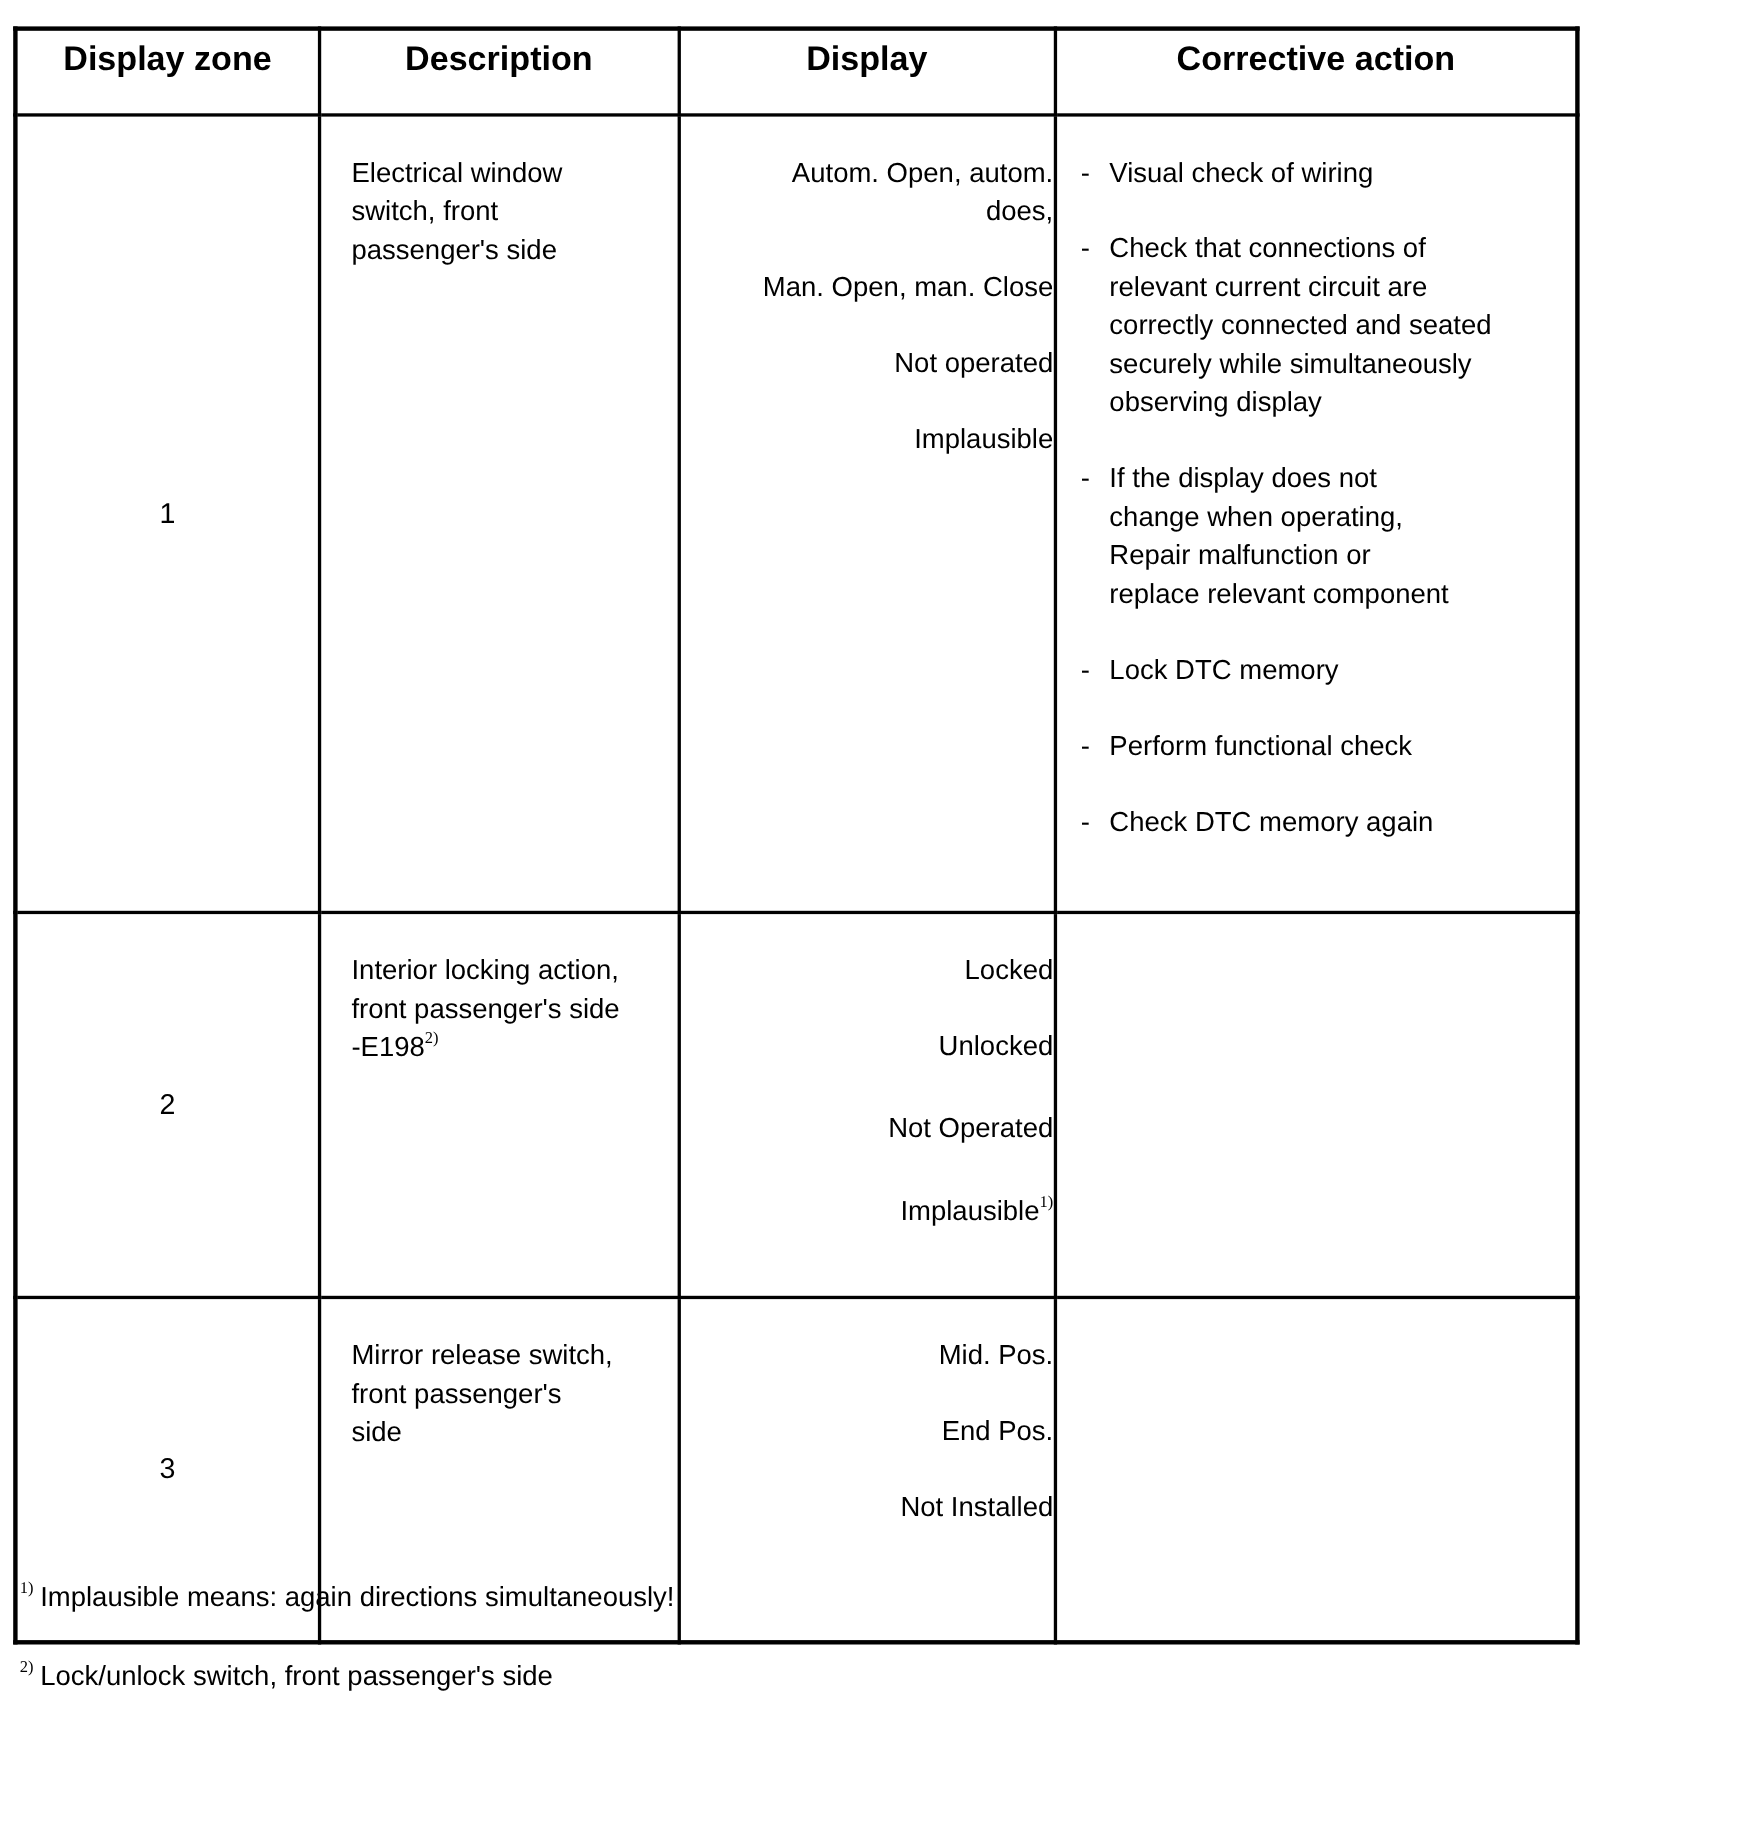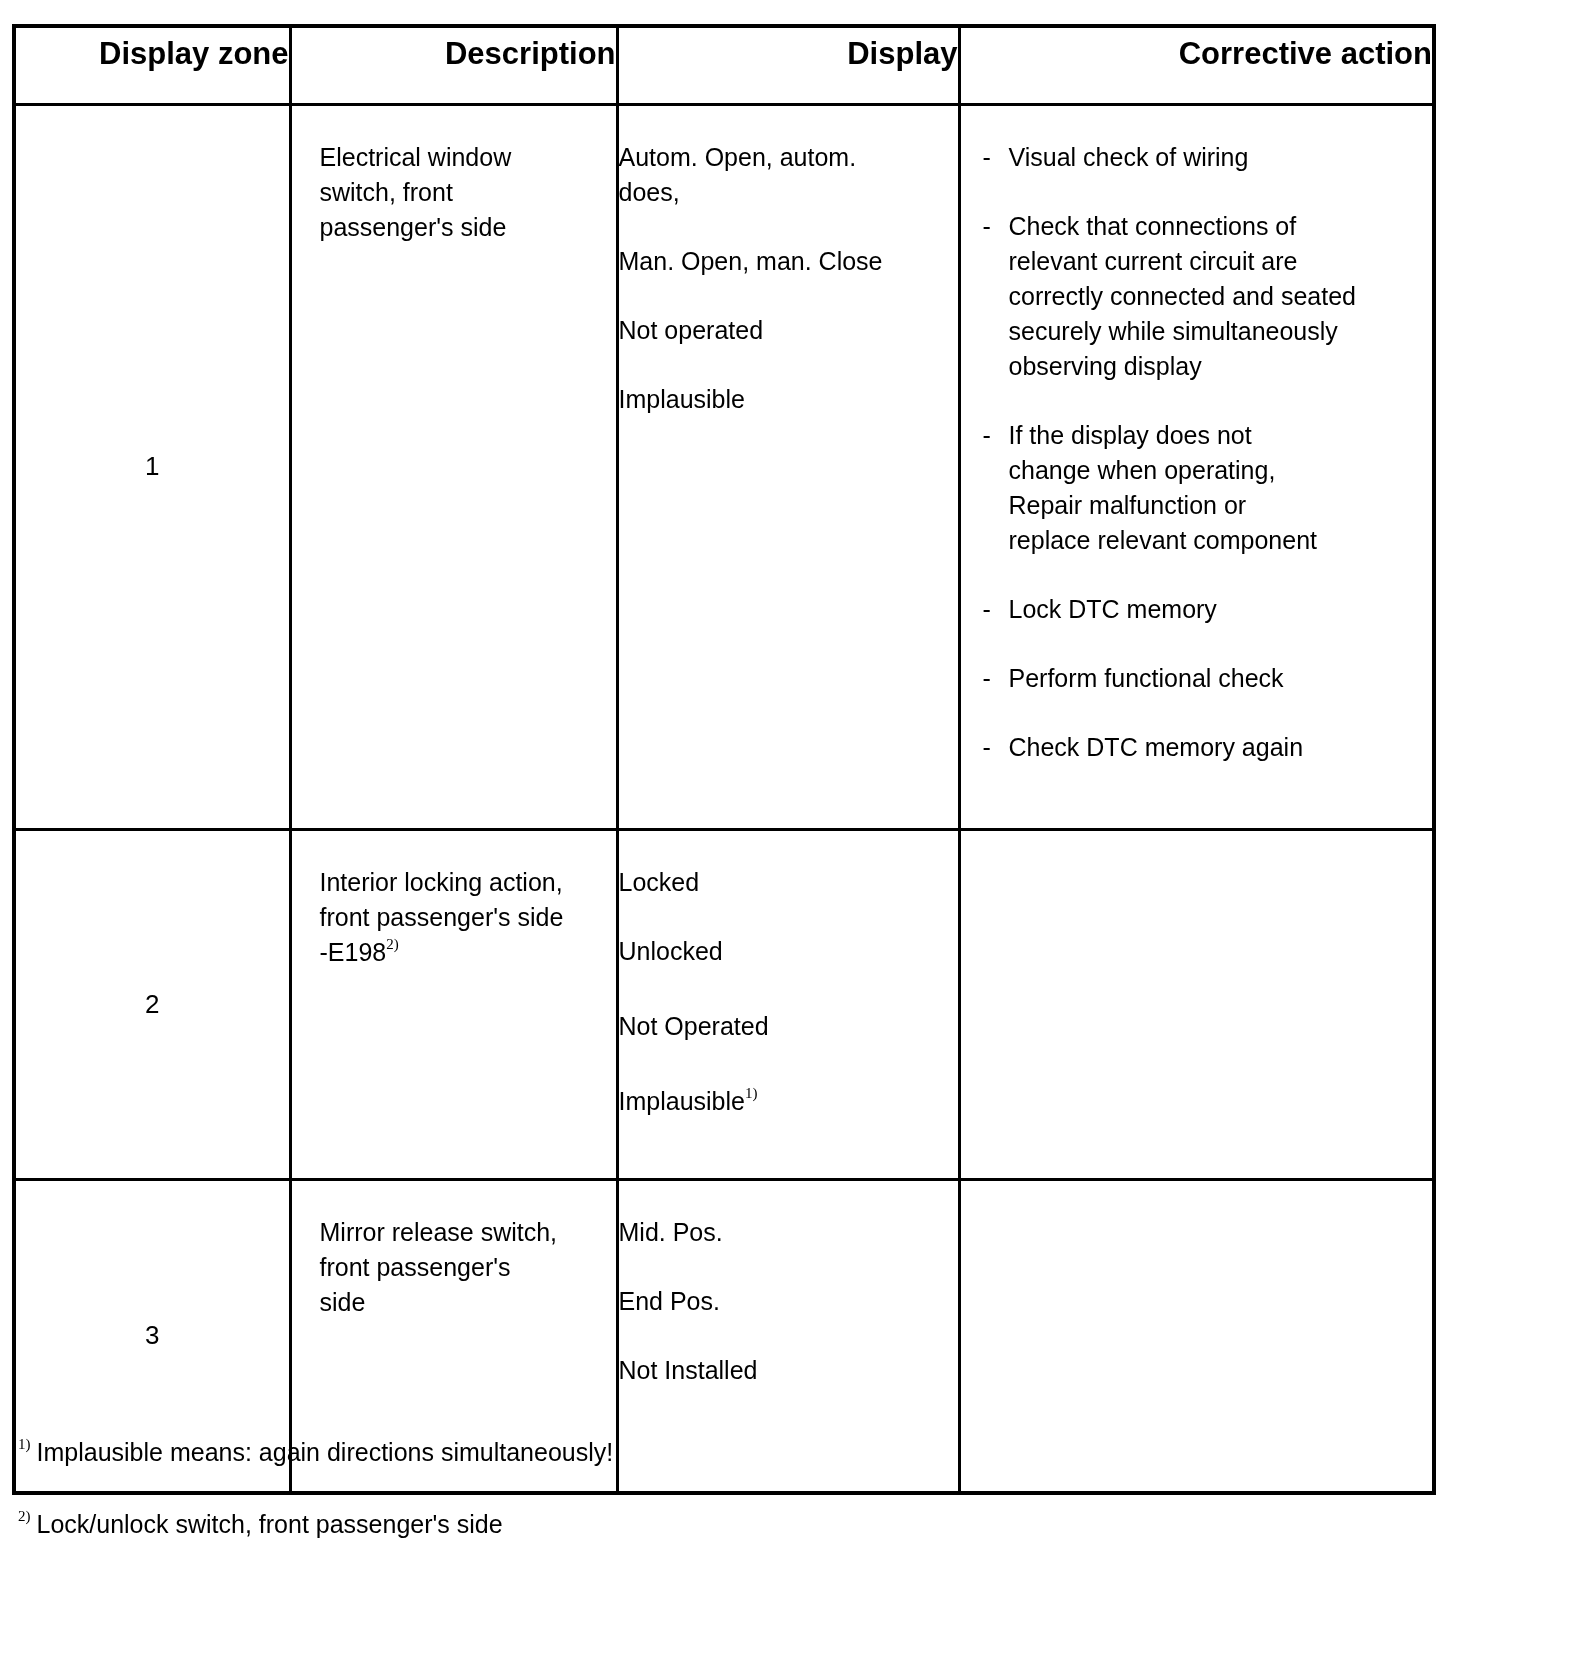--- a/index.html
+++ b/index.html
@@ -25,21 +25,21 @@
       border: 4px solid #000;
     }
     .doc-table td, .doc-table th {
       border: 3px solid #000;
       vertical-align: top;
       padding: 0;
     }
     .doc-table th {
       font-weight: bold;
       font-size: 31px;
-      text-align: right;
+      text-align: center;
       height: 78px;
       vertical-align: top;
       padding-top: 8px;
       box-sizing: border-box;
     }
     .th-zone { padding-left: 30px; }
     .th-desc { padding-left: 28px; }
     .th-display { text-align: center; }
     .th-action { padding-left: 28px; }
 
@@ -60,21 +60,21 @@
     }
     .zone-cell span { display: inline-block; margin-left: 0; }
 
     .desc-cell {
       font-size: 25px;
       line-height: 35px;
       padding: 34px 18px 0 28px !important;
     }
     .display-cell {
       font-size: 25px;
-      text-align: left;
+      text-align: right;
       padding-top: 34px !important;
     }
     .display-cell .disp-line {
       line-height: 35px;
       margin-bottom: 34px;
     }
     .display-cell .disp-line.tight { margin-bottom: 0; }
     .row2 .display-cell .disp-line { margin-bottom: 34px; }
     .row2 .display-cell .disp-line.spaced { margin-bottom: 40px; }
 

